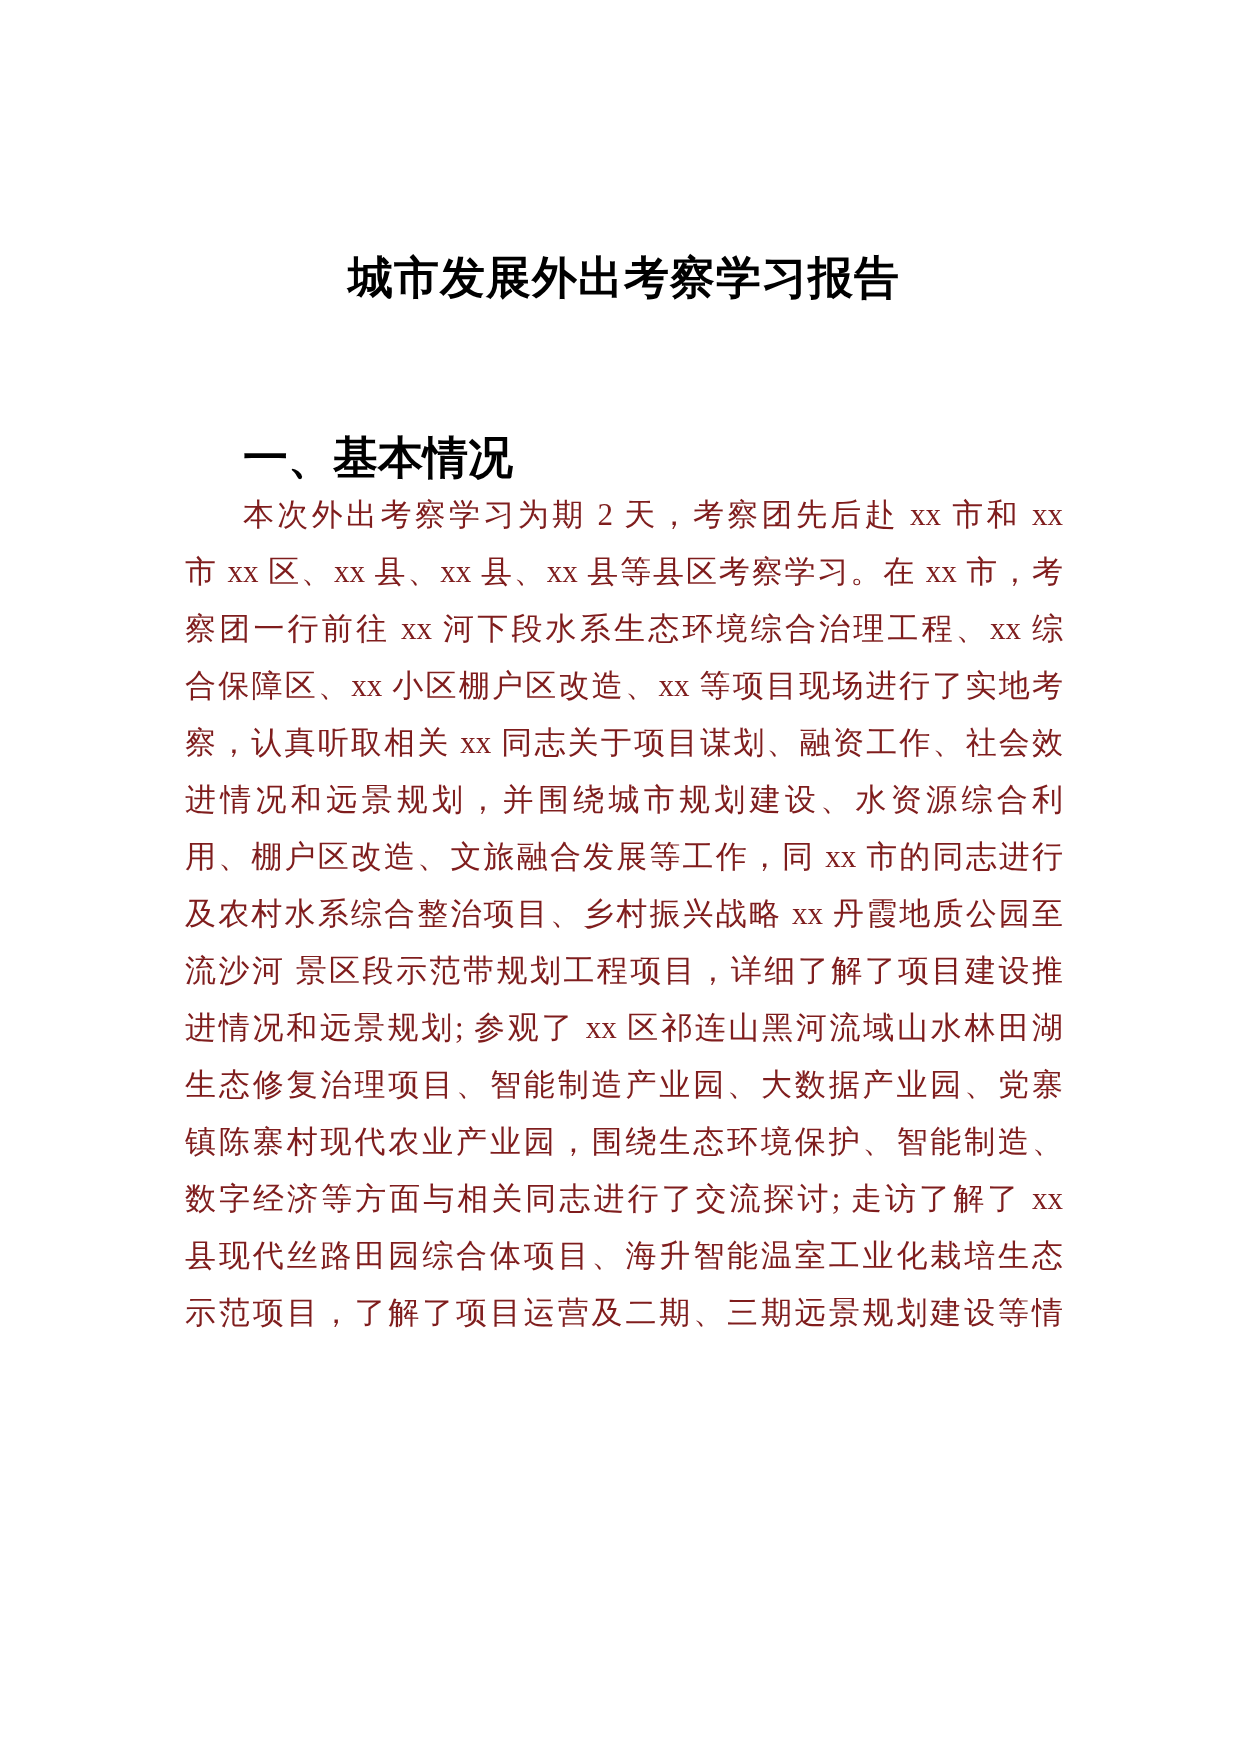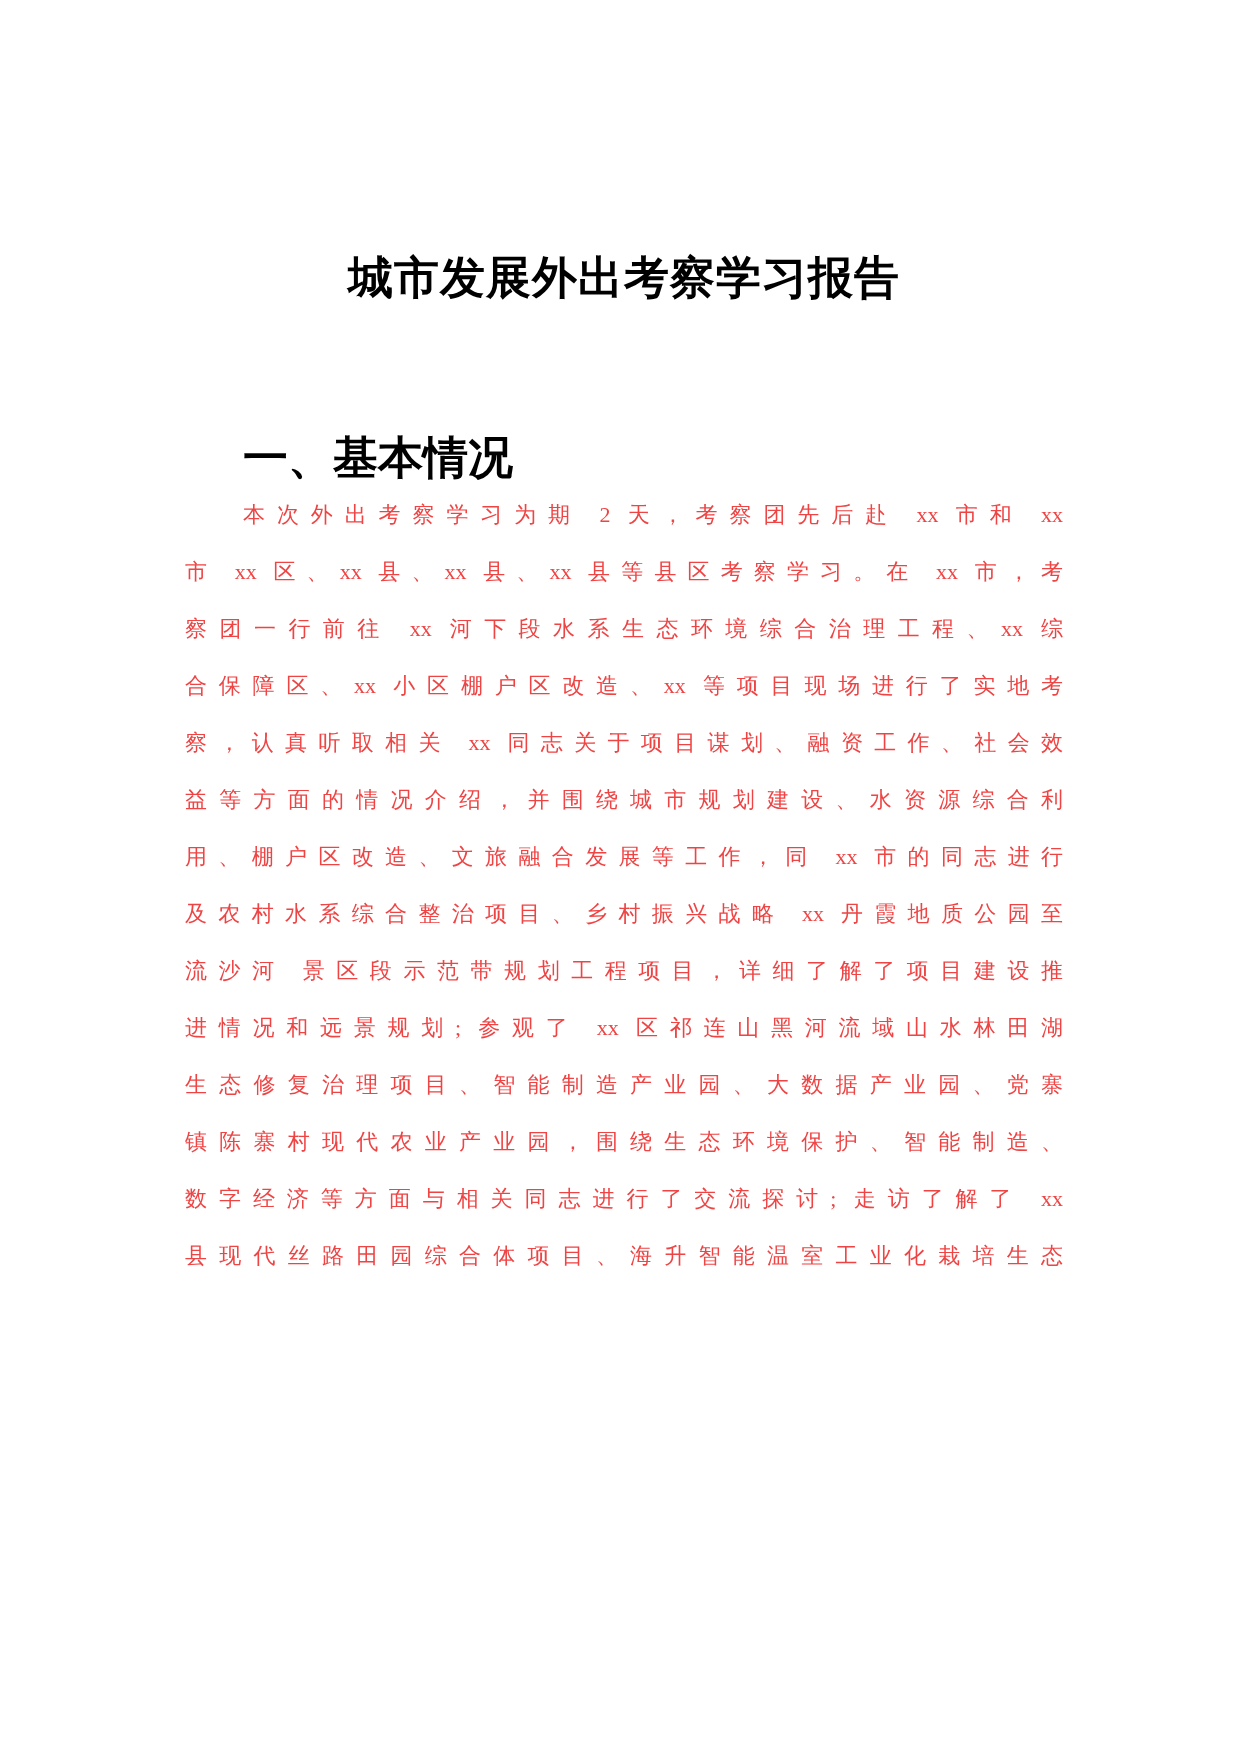--- a/index.html
+++ b/index.html
@@ -34,22 +34,22 @@
     font-family: "Liberation Sans", "DejaVu Sans", sans-serif;
     font-weight: bold;
     font-size: 45px;
     line-height: 57px;
     text-indent: 58px;
     color: #000000;
   }
   .paragraph {
     margin: 0;
     font-family: "Liberation Serif", "DejaVu Serif", serif;
-    font-size: 22px;
-    color: #ef4444;
+    font-size: 31px;
+    color: #7f1d1d;
   }
   .paragraph .line {
     height: 57px;
     line-height: 57px;
     text-align: justify;
     text-align-last: justify;
     text-justify: inter-character;
     white-space: nowrap;
     overflow: hidden;
   }
@@ -64,23 +64,24 @@
   <h1 class="doc-title">城市发展外出考察学习报告</h1>
 
   <h2 class="section-heading">一、基本情况</h2>
 
   <div class="paragraph">
       <div class="line first">本次外出考察学习为期 2 天，考察团先后赴 xx 市和 xx</div>
       <div class="line">市 xx 区、xx 县、xx 县、xx 县等县区考察学习。在 xx 市，考</div>
       <div class="line">察团一行前往 xx 河下段水系生态环境综合治理工程、xx 综</div>
       <div class="line">合保障区、xx 小区棚户区改造、xx 等项目现场进行了实地考</div>
       <div class="line">察，认真听取相关 xx 同志关于项目谋划、融资工作、社会效</div>
-      <div class="line">益等方面的情况介绍，并围绕城市规划建设、水资源综合利</div>
+      <div class="line">进情况和远景规划，并围绕城市规划建设、水资源综合利</div>
       <div class="line">用、棚户区改造、文旅融合发展等工作，同 xx 市的同志进行</div>
       <div class="line">及农村水系综合整治项目、乡村振兴战略 xx 丹霞地质公园至</div>
       <div class="line">流沙河 景区段示范带规划工程项目，详细了解了项目建设推</div>
       <div class="line">进情况和远景规划; 参观了 xx 区祁连山黑河流域山水林田湖</div>
       <div class="line">生态修复治理项目、智能制造产业园、大数据产业园、党寨</div>
       <div class="line">镇陈寨村现代农业产业园，围绕生态环境保护、智能制造、</div>
       <div class="line">数字经济等方面与相关同志进行了交流探讨; 走访了解了 xx</div>
       <div class="line">县现代丝路田园综合体项目、海升智能温室工业化栽培生态</div>
+      <div class="line">示范项目，了解了项目运营及二期、三期远景规划建设等情</div>
     </div>
 </div>
 
 </body></html>

